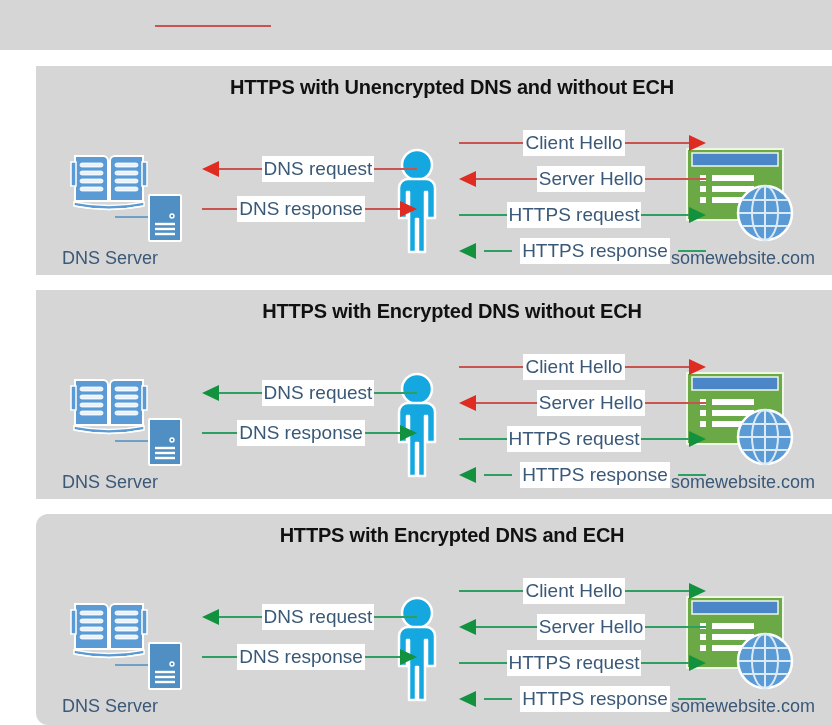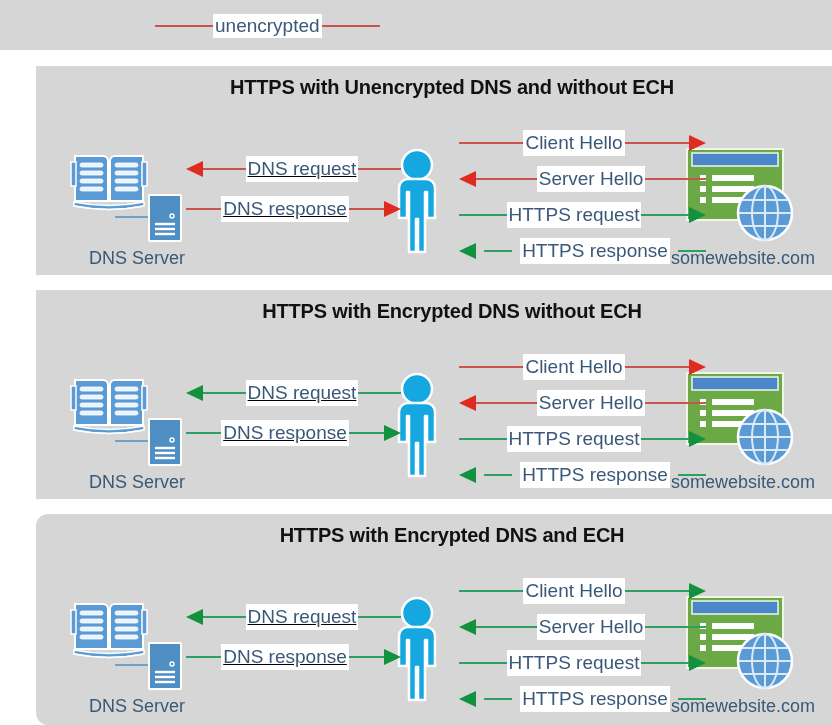--- a/index.html
+++ b/index.html
@@ -101,21 +101,20 @@
     top: 68px;
     width: 36px;
     height: 0;
     border-top: 2px solid #6fa0c8;
   }
   .dns-label {
     position: absolute;
     left: 0px;
     top: 100px;
     width: 150px;
-    text-align: center;
     font-size: 18px;
     color: #3a5878;
   }
 
   
   .person {
     position: absolute;
     left: 350px;
     top: 44px;
     width: 62px;
@@ -193,40 +192,39 @@
     background: #ffffff;
     color: #3a5878;
     font-size: 19px;
     line-height: 26px;
     padding: 0 2px;
     white-space: nowrap;
     flex: 0 0 auto;
   }
 
   
-  .flow.dns { left: 150px; width: 215px; text-decoration: underline; }
+  .flow.dns { left: 166px; width: 215px; }
   .flow.dns.row1 { top: 52px; }
   .flow.dns.row2 { top: 92px; text-align: center; }
 
   
   .flow.srv { left: 423px; width: 247px; justify-content: space-between; }
   .flow.srv.r1 { top: 26px; }
   .flow.srv.r2 { top: 62px; }
   .flow.srv.r3 { top: 98px; }
   .flow.srv.r4 { top: 134px; gap: 8px; }
 
   .stage { position: absolute; left: 0; top: 38px; width: 832px; height: 175px; }
 </style>
 </head>
 <body>
 
 <div class="legend-strip">
   <div class="legend-item" id="legend-item-0" style="left: 155px;">
     <span class="legend-line"></span>
-    <span class="legend-label">unencrypted</span>
     <span class="legend-line"></span>
   </div>
 </div>
 
 <div class="panel" id="panel-0">
     <div class="panel-title">HTTPS with Unencrypted DNS and without ECH</div>
     <div class="stage">
       <div class="dns-group">
         <div class="book">
           <svg width="78" height="66" viewBox="0 0 78 66">

